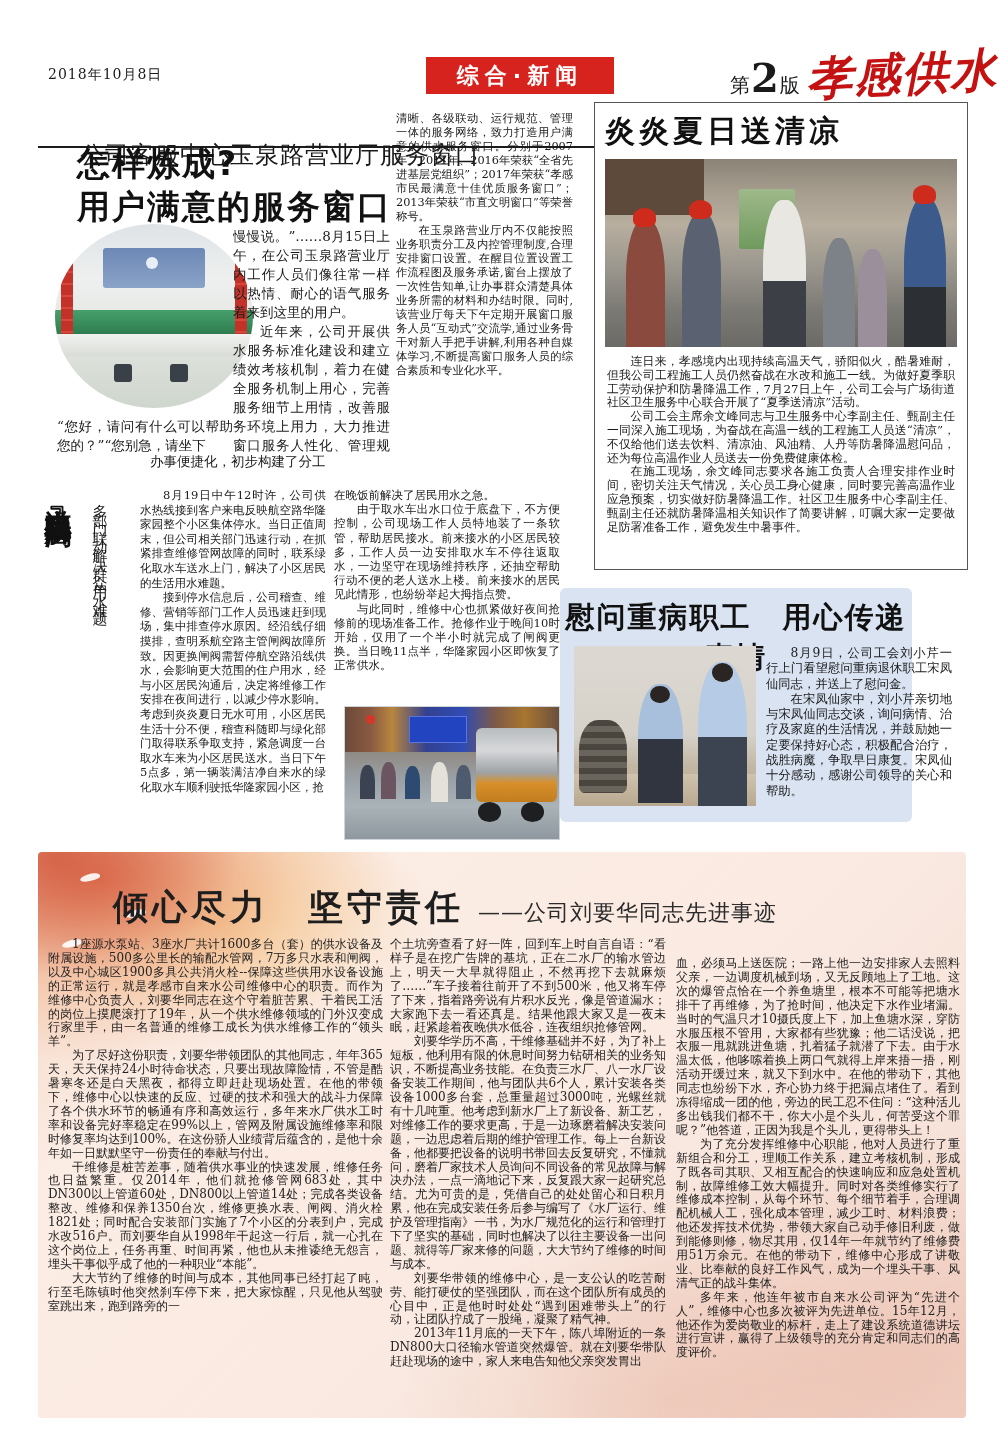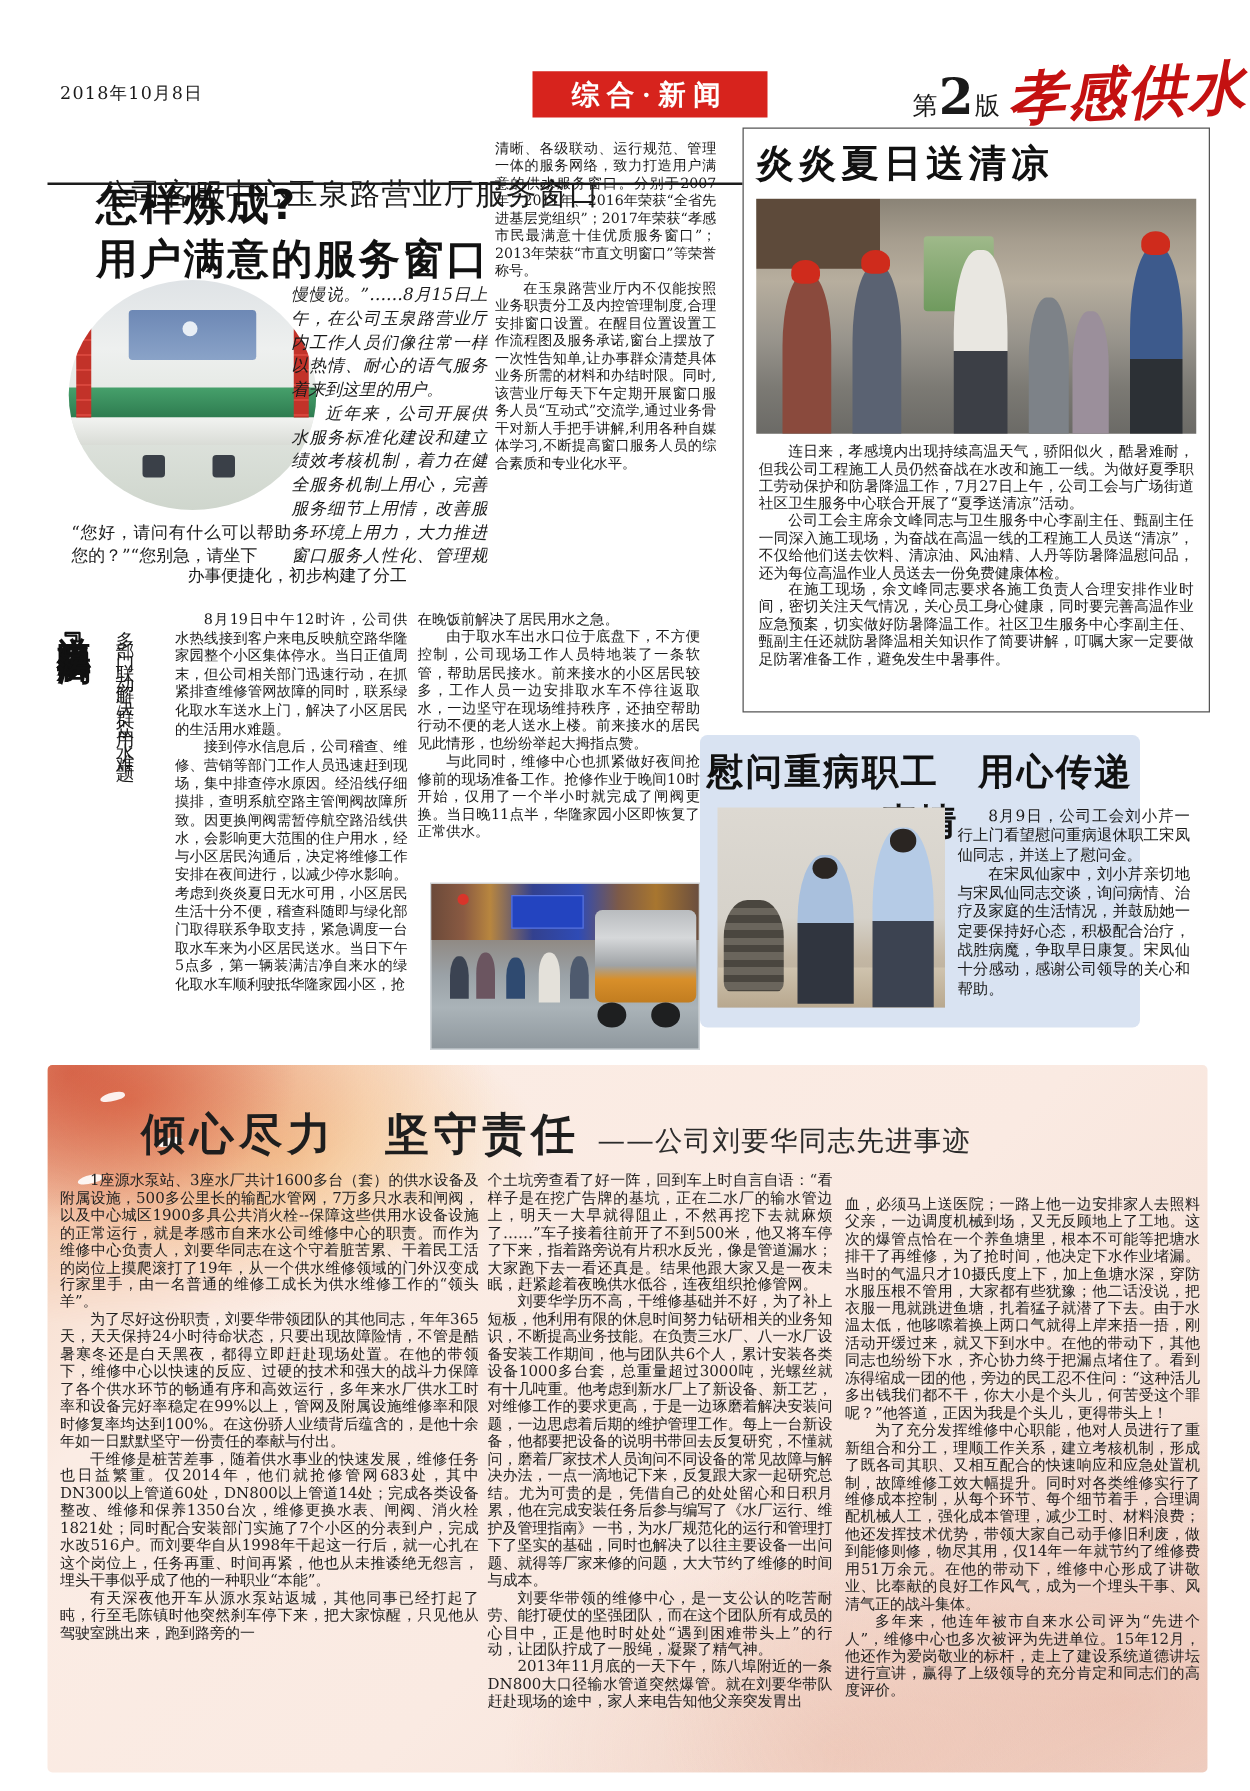--- a/index.html
+++ b/index.html
@@ -7,21 +7,21 @@
         font-family:"DejaVu Serif","Liberation Serif",serif;color:#1a1a1a;overflow:hidden;}
   .abs{position:absolute;}
   .hd{font-family:"DejaVu Sans","Liberation Sans",sans-serif;font-weight:bold;color:#111;}
   .just{text-align:justify;overflow:hidden;}
   .para{margin:0;text-indent:2em;}
   .para.noindent{text-indent:0;}
 
   
   .hdr-date{left:48px;top:66px;font-size:14px;letter-spacing:1px;}
   .hdr-badge{left:426px;top:57px;width:188px;height:37px;background:#d7231d;color:#fff;
-             font-size:22px;line-height:37px;text-align:center;letter-spacing:6px;font-family:Liberation Serif, serif;}
+             font-size:22px;line-height:37px;text-align:center;letter-spacing:6px;}
   .hdr-page{left:730px;top:58px;font-size:20px;display:flex;align-items:baseline;}
   .hdr-page .num{font-size:40px;font-weight:bold;line-height:1;margin:0 1px;}
   .hdr-paper{left:806px;top:44px;font-size:46px;color:#c41111;font-weight:bold;font-style:italic;
              letter-spacing:2px;transform:rotate(-3deg);}
   .hdr-rule{left:38px;top:146px;width:926px;height:2px;background:#1c1c1c;}
 
   
   .a1-kicker{left:80px;top:118px;font-size:24px;letter-spacing:1px;margin-top:21px;}
   .a1-title{left:77px;top:142px;font-size:33px;line-height:43px;letter-spacing:2px;}
   .a1-photo{left:55px;top:224px;width:198px;height:184px;border-radius:50%;overflow:hidden;
@@ -29,21 +29,21 @@
   .ph{position:absolute;}
   .a1-sign{left:24%;top:13%;width:52%;height:22%;background:linear-gradient(180deg,#6d88b5,#8aa3c8);border-radius:3px;}
   .a1-dot{left:46%;top:18%;width:12px;height:12px;border-radius:50%;background:#e8eef5;}
   .a1-counter{left:-4%;top:47%;width:108%;height:13%;background:linear-gradient(#46a06b,#2e7c50);}
   .a1-desk{left:-4%;top:60%;width:108%;height:12%;background:linear-gradient(#f2f3f1,#d9dcd6);}
   .a1-bl{left:3%;top:20%;width:6%;height:40%;background:repeating-linear-gradient(180deg,#c23229 0 10px,#d8463c 10px 12px);}
   .a1-br{right:3%;top:20%;width:6%;height:40%;background:repeating-linear-gradient(180deg,#c23229 0 10px,#d8463c 10px 12px);}
   .a1-ch1{left:30%;top:76%;width:9%;height:10%;background:#3a4048;border-radius:3px;}
   .a1-ch2{left:58%;top:76%;width:9%;height:10%;background:#3a4048;border-radius:3px;}
   .a1-caption{left:57px;top:417px;width:176px;font-size:13.5px;line-height:19px;}
-  .a1-col2{left:233px;top:227px;width:157px;height:226px;font-size:13.5px;line-height:19px;font-style:italic;}
+  .a1-col2{left:233px;top:227px;width:157px;height:226px;font-size:13.5px;line-height:19px;}
   .a1-tail{left:150px;top:452px;width:240px;font-size:13.5px;line-height:19px;}
   .a1-col3{left:396px;top:112px;width:177px;height:360px;font-size:11.3px;line-height:14px;}
 
   
   .a2-vtitle{left:40px;top:488px;height:360px;writing-mode:vertical-rl;text-orientation:upright;
              font-size:27px;letter-spacing:1px;}
   .a2-vkicker{left:90px;top:492px;height:330px;writing-mode:vertical-rl;text-orientation:upright;
               font-size:15px;letter-spacing:9px;}
   .a2-col1{left:140px;top:488px;width:186px;height:356px;font-size:11.5px;line-height:14.6px;}
   .a2-col2{left:334px;top:488px;width:226px;height:212px;font-size:11.5px;line-height:14.2px;}
@@ -230,21 +230,21 @@
     <div class="dove" style="left:88px;top:58px;"></div>
     <div class="dove" style="left:24px;top:88px;"></div>
     <div class="feat-head">
       <span class="feat-title hd">倾心尽力　坚守责任</span>
       <span class="feat-sub">——公司刘要华同志先进事迹</span>
     </div>
     <div class="feat-col feat-c1 just">
         <p class="para">1座源水泵站、3座水厂共计1600多台（套）的供水设备及附属设施，500多公里长的输配水管网，7万多只水表和闸阀，以及中心城区1900多具公共消火栓--保障这些供用水设备设施的正常运行，就是孝感市自来水公司维修中心的职责。而作为维修中心负责人，刘要华同志在这个守着脏苦累、干着民工活的岗位上摸爬滚打了19年，从一个供水维修领域的门外汉变成行家里手，由一名普通的维修工成长为供水维修工作的“领头羊”。</p>
         <p class="para">为了尽好这份职责，刘要华带领团队的其他同志，年年365天，天天保持24小时待命状态，只要出现故障险情，不管是酷暑寒冬还是白天黑夜，都得立即赶赴现场处置。在他的带领下，维修中心以快速的反应、过硬的技术和强大的战斗力保障了各个供水环节的畅通有序和高效运行，多年来水厂供水工时率和设备完好率稳定在99%以上，管网及附属设施维修率和限时修复率均达到100%。在这份骄人业绩背后蕴含的，是他十余年如一日默默坚守一份责任的奉献与付出。</p>
         <p class="para">干维修是桩苦差事，随着供水事业的快速发展，维修任务也日益繁重。仅2014年，他们就抢修管网683处，其中DN300以上管道60处，DN800以上管道14处；完成各类设备整改、维修和保养1350台次，维修更换水表、闸阀、消火栓1821处；同时配合安装部门实施了7个小区的分表到户，完成水改516户。而刘要华自从1998年干起这一行后，就一心扎在这个岗位上，任务再重、时间再紧，他也从未推诿绝无怨言，埋头干事似乎成了他的一种职业“本能”。</p>
-        <p class="para">有天深夜他开车从源水泵站返城，其他同事已经打起了盹，行至毛陈镇时他突然刹车停下来，把大家惊醒，只见他从驾驶室跳出来，跑到路旁的一</p>
+        <p class="para">大大节约了维修的时间与成本，其他同事已经打起了盹，行至毛陈镇时他突然刹车停下来，把大家惊醒，只见他从驾驶室跳出来，跑到路旁的一</p>
       </div>
     <div class="feat-col feat-c2 just">
         <p class="para noindent">个土坑旁查看了好一阵，回到车上时自言自语：“看样子是在挖广告牌的基坑，正在二水厂的输水管边上，明天一大早就得阻止，不然再挖下去就麻烦了……”车子接着往前开了不到500米，他又将车停了下来，指着路旁说有片积水反光，像是管道漏水；大家跑下去一看还真是。结果他跟大家又是一夜未眠，赶紧趁着夜晚供水低谷，连夜组织抢修管网。</p>
         <p class="para">刘要华学历不高，干维修基础并不好，为了补上短板，他利用有限的休息时间努力钻研相关的业务知识，不断提高业务技能。在负责三水厂、八一水厂设备安装工作期间，他与团队共6个人，累计安装各类设备1000多台套，总重量超过3000吨，光螺丝就有十几吨重。他考虑到新水厂上了新设备、新工艺，对维修工作的要求更高，于是一边琢磨着解决安装问题，一边思虑着后期的维护管理工作。每上一台新设备，他都要把设备的说明书带回去反复研究，不懂就问，磨着厂家技术人员询问不同设备的常见故障与解决办法，一点一滴地记下来，反复跟大家一起研究总结。尤为可贵的是，凭借自己的处处留心和日积月累，他在完成安装任务后参与编写了《水厂运行、维护及管理指南》一书，为水厂规范化的运行和管理打下了坚实的基础，同时也解决了以往主要设备一出问题、就得等厂家来修的问题，大大节约了维修的时间与成本。</p>
         <p class="para">刘要华带领的维修中心，是一支公认的吃苦耐劳、能打硬仗的坚强团队，而在这个团队所有成员的心目中，正是他时时处处“遇到困难带头上”的行动，让团队拧成了一股绳，凝聚了精气神。</p>
         <p class="para">2013年11月底的一天下午，陈八埠附近的一条DN800大口径输水管道突然爆管。就在刘要华带队赶赴现场的途中，家人来电告知他父亲突发胃出</p>
       </div>
     <div class="feat-col feat-c3 just">
         <p class="para noindent">血，必须马上送医院；一路上他一边安排家人去照料父亲，一边调度机械到场，又无反顾地上了工地。这次的爆管点恰在一个养鱼塘里，根本不可能等把塘水排干了再维修，为了抢时间，他决定下水作业堵漏。当时的气温只才10摄氏度上下，加上鱼塘水深，穿防水服压根不管用，大家都有些犹豫；他二话没说，把衣服一甩就跳进鱼塘，扎着猛子就潜了下去。由于水温太低，他哆嗦着换上两口气就得上岸来捂一捂，刚活动开缓过来，就又下到水中。在他的带动下，其他同志也纷纷下水，齐心协力终于把漏点堵住了。看到冻得缩成一团的他，旁边的民工忍不住问：“这种活儿多出钱我们都不干，你大小是个头儿，何苦受这个罪呢？”他答道，正因为我是个头儿，更得带头上！</p>
         <p class="para">为了充分发挥维修中心职能，他对人员进行了重新组合和分工，理顺工作关系，建立考核机制，形成了既各司其职、又相互配合的快速响应和应急处置机制，故障维修工效大幅提升。同时对各类维修实行了维修成本控制，从每个环节、每个细节着手，合理调配机械人工，强化成本管理，减少工时、材料浪费；他还发挥技术优势，带领大家自己动手修旧利废，做到能修则修，物尽其用，仅14年一年就节约了维修费用51万余元。在他的带动下，维修中心形成了讲敬业、比奉献的良好工作风气，成为一个埋头干事、风清气正的战斗集体。</p>

